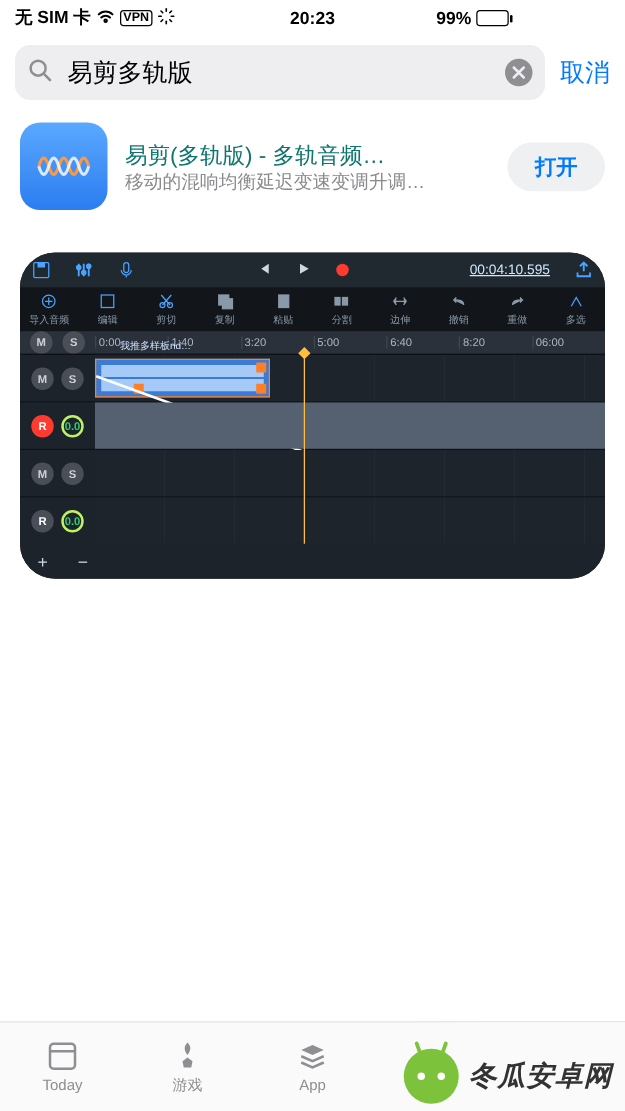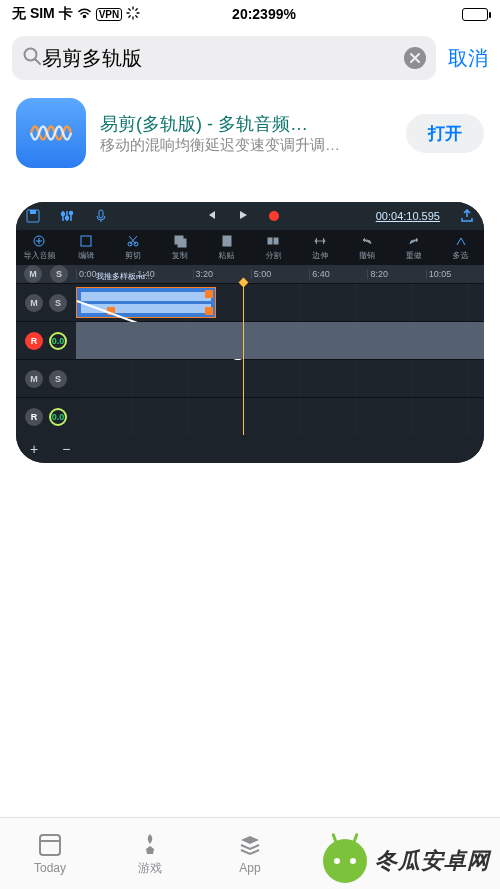--- a/index.html
+++ b/index.html
@@ -12,29 +12,29 @@
   }
   
   .status-bar {
     height: 28px;
     display: flex; align-items: center;
     padding: 0 12px;
     font-size: 14px; font-weight: 600; color: #000;
   }
   .status-left { display:flex; align-items:center; gap:4px; flex:1;}
   .status-center { flex:0 0 auto; font-weight:600; }
-  .status-right { flex:1; display:flex; justify-content:space-between; align-items:center; gap:4px;}
+  .status-right { flex:1; display:flex; justify-content:center; align-items:center; gap:4px;}
   .vpn-box { border:1.5px solid #000; border-radius:3px; font-size:10px; padding:0 2px; }
   .battery { width:26px; height:13px; border:1.5px solid #000; border-radius:3px; position:relative;}
   .battery::after{content:"";position:absolute;right:-4px;top:3px;width:2px;height:6px;background:#000;border-radius:1px;}
   .battery-fill{background:#000;height:100%;width:99%;border-radius:1px;}
 
   
   .search-row { display:flex; align-items:center; padding:8px 12px; gap:12px;}
-  .search-field { flex:1; background:#eeeef0; border-radius:12px; height:44px; display:flex; align-items:center; padding:0 10px; gap:0;}
+  .search-field { flex:1; background:#eeeef0; border-radius:12px; height:44px; display:flex; align-items:center; padding:0 10px; gap:12px;}
   .search-field input { flex:1; border:none; background:transparent; font-size:20px; outline:none;}
   .clear-btn { width:22px; height:22px; border-radius:50%; background:#8e8e93; display:flex; align-items:center; justify-content:center; color:#eeeef0;}
   .cancel-link { color:#007aff; font-size:20px;}
 
   
   .app-row { display:flex; align-items:center; padding:10px 16px; gap:14px;}
   .app-icon { width:70px; height:70px; border-radius:16px; background:linear-gradient(180deg,#5aa8ff,#2b7df0); display:flex; align-items:center; justify-content:center;}
   .app-text { flex:1; min-width:0;}
   .app-title { font-size:18px; color:#0f766e; white-space:nowrap; overflow:hidden; text-overflow:ellipsis;}
   .app-sub { font-size:15px; color:#8a8a8e; white-space:nowrap; overflow:hidden; text-overflow:ellipsis;}
@@ -290,21 +290,21 @@
     <div class="msbox">
       <span class="cbtn m">M</span>
       <span class="cbtn s">S</span>
     </div>
     <div class="tk">0:00</div>
     <div class="tk">1:40</div>
     <div class="tk">3:20</div>
     <div class="tk">5:00</div>
     <div class="tk">6:40</div>
     <div class="tk">8:20</div>
-    <div class="tk">10:05</div>
+    <div class="tk">06:00</div>
   </div>
 
   <div class="tracks">
     <div class="track">
         <div class="ctrl">
           <span class="cbtn m">M</span>
           <span class="cbtn s">S</span>
         </div>
         <div class="lane">
       <div class="clip-title">我推多样板nd…</div>

